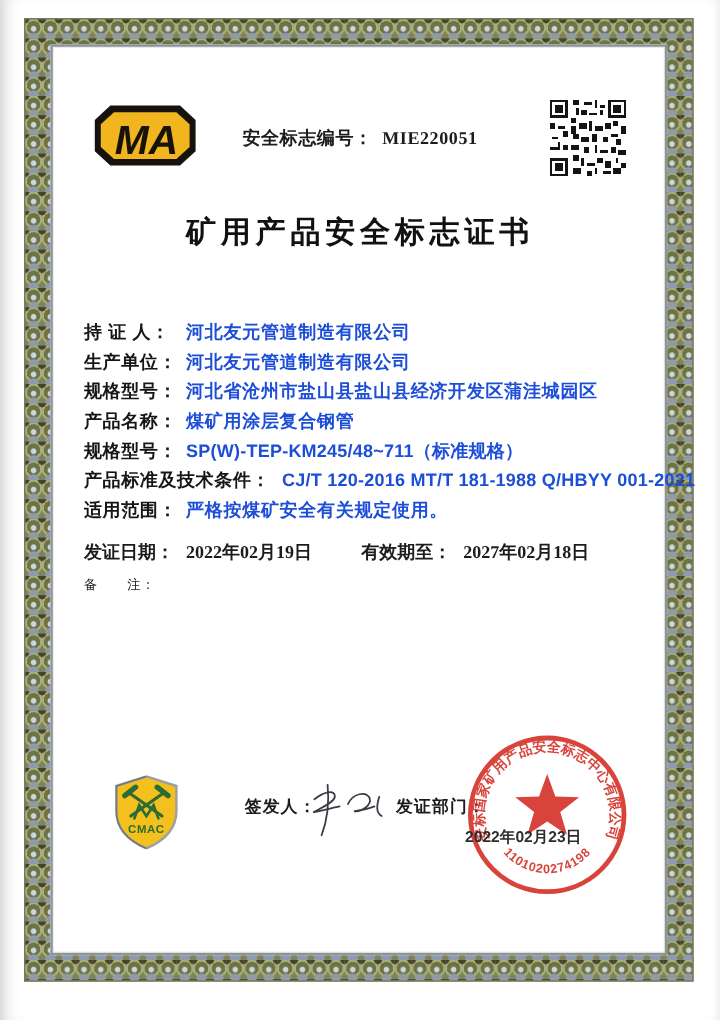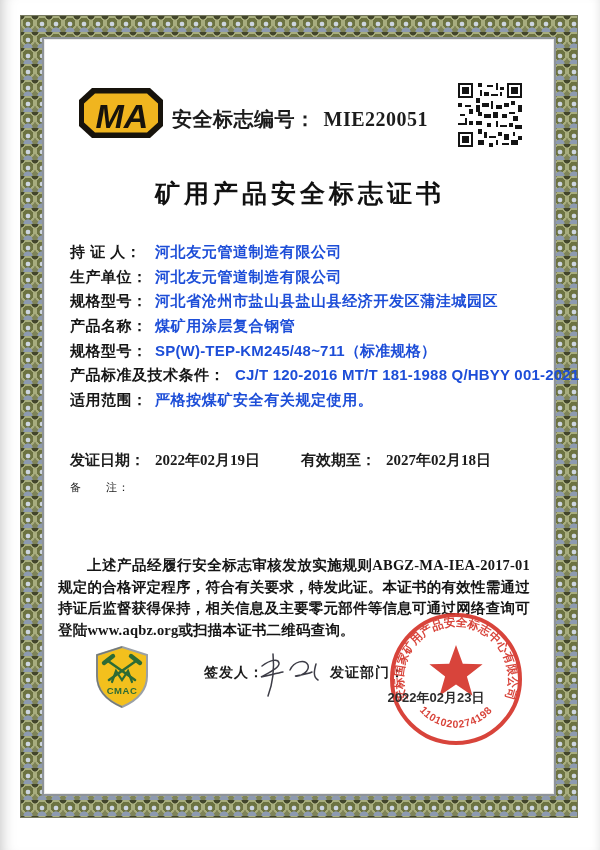--- a/index.html
+++ b/index.html
@@ -25,32 +25,32 @@
       radial-gradient(circle at 7px 7px,  #6d7342 0 5.5px, #a8ad7e 5.5px 7px, rgba(0,0,0,0) 7.6px);
     background-size:14px 16px;
   }
   .inner{
     position:absolute;left:42px;top:37px;width:514px;height:759px;box-sizing:border-box;
     background:#ffffff;border:2px solid #8e9399;box-shadow:inset 0 0 0 1px #ececea;
   }
   .content{position:absolute;left:58px;top:50px;width:484px;height:740px;}
 
   .ma-badge{position:absolute;left:20px;top:37px;}
-  .serial{position:absolute;left:0;right:0;top:56px;text-align:center;font-size:20px;font-weight:bold;letter-spacing:.5px;}
+  .serial{position:absolute;left:0;right:0;top:56px;text-align:center;font-size:15px;font-weight:bold;letter-spacing:.5px;}
   .serial .v{margin-left:8px;font-family:"Liberation Serif",serif;font-weight:bold;}
   .qr{position:absolute;right:20px;top:33px;}
 
   .title{
     position:absolute;left:0;right:0;top:127px;text-align:center;
     font-family:"Liberation Serif",serif;font-weight:bold;font-size:25px;letter-spacing:4px;color:#111;
   }
 
   .fields{position:absolute;left:12px;right:0;top:193px;}
   .row{display:flex;align-items:baseline;height:24.7px;font-size:15px;font-weight:bold;white-space:nowrap;}
-  .row .lbl{flex:none;width:85px;letter-spacing:.5px;color:#161616;}
+  .row .lbl{flex:none;width:85px;letter-spacing:.5px;color:#161616;margin-top:25px;}
   .row .val{font-family:"Liberation Serif",serif;letter-spacing:.6px;color:#1d4ed8;}
   .row.long .lbl{width:auto;margin-right:10px;}
   .row.spec .val{font-family:"Liberation Sans",sans-serif;letter-spacing:.2px;}
 
   .dates{position:absolute;left:12px;top:401px;display:flex;align-items:baseline;font-size:15px;font-weight:bold;white-space:nowrap;}
   .dates .lbl{width:85px;flex:none;}
   .dates .val{font-family:"Liberation Serif",serif;width:128px;flex:none;}
   .dates .lbl2{margin-left:18px;width:85px;flex:none;}
   .remark{position:absolute;left:12px;top:430px;font-size:11px;font-weight:normal;letter-spacing:1px;}
 
@@ -186,21 +186,20 @@
 
     <div class="dates">
       <span class="lbl">发证日期：</span>
       <span class="val">2022年02月19日</span>
       <span class="lbl2">有效期至：</span>
       <span class="val">2027年02月18日</span>
     </div>
 
     <div class="remark">备　　注：</div>
 
-    <div class="statement">上述产品经履行安全标志审核发放实施规则ABGZ-MA-IEA-2017-01规定的合格评定程序，符合有关要求，特发此证。本证书的有效性需通过持证后监督获得保持，相关信息及主要零元部件等信息可通过网络查询可登陆www.aqbz.org或扫描本证书二维码查询。</div>
 
     <div class="cmac">
       <svg width="54" height="62" viewBox="0 0 54 62">
         <path d="M27,1 L52,9 V30 C52,45 41,55 27,61 C13,55 2,45 2,30 V9 Z" fill="#f3c01d" stroke="#9aa0a6" stroke-width="2"></path>
         <path d="M27,1 L2,9 V30 C2,45 13,55 27,61" fill="none" stroke="#565b4e" stroke-width="1.4" opacity=".55"></path>
         <g stroke="#2d6b35" fill="none" stroke-linecap="round">
           <path d="M13,15 L40,34" stroke-width="2.6"></path>
           <path d="M41,15 L14,34" stroke-width="2.6"></path>
           <path d="M9,17 l9,-7" stroke-width="4.4"></path>
           <path d="M45,17 l-9,-7" stroke-width="4.4"></path>

